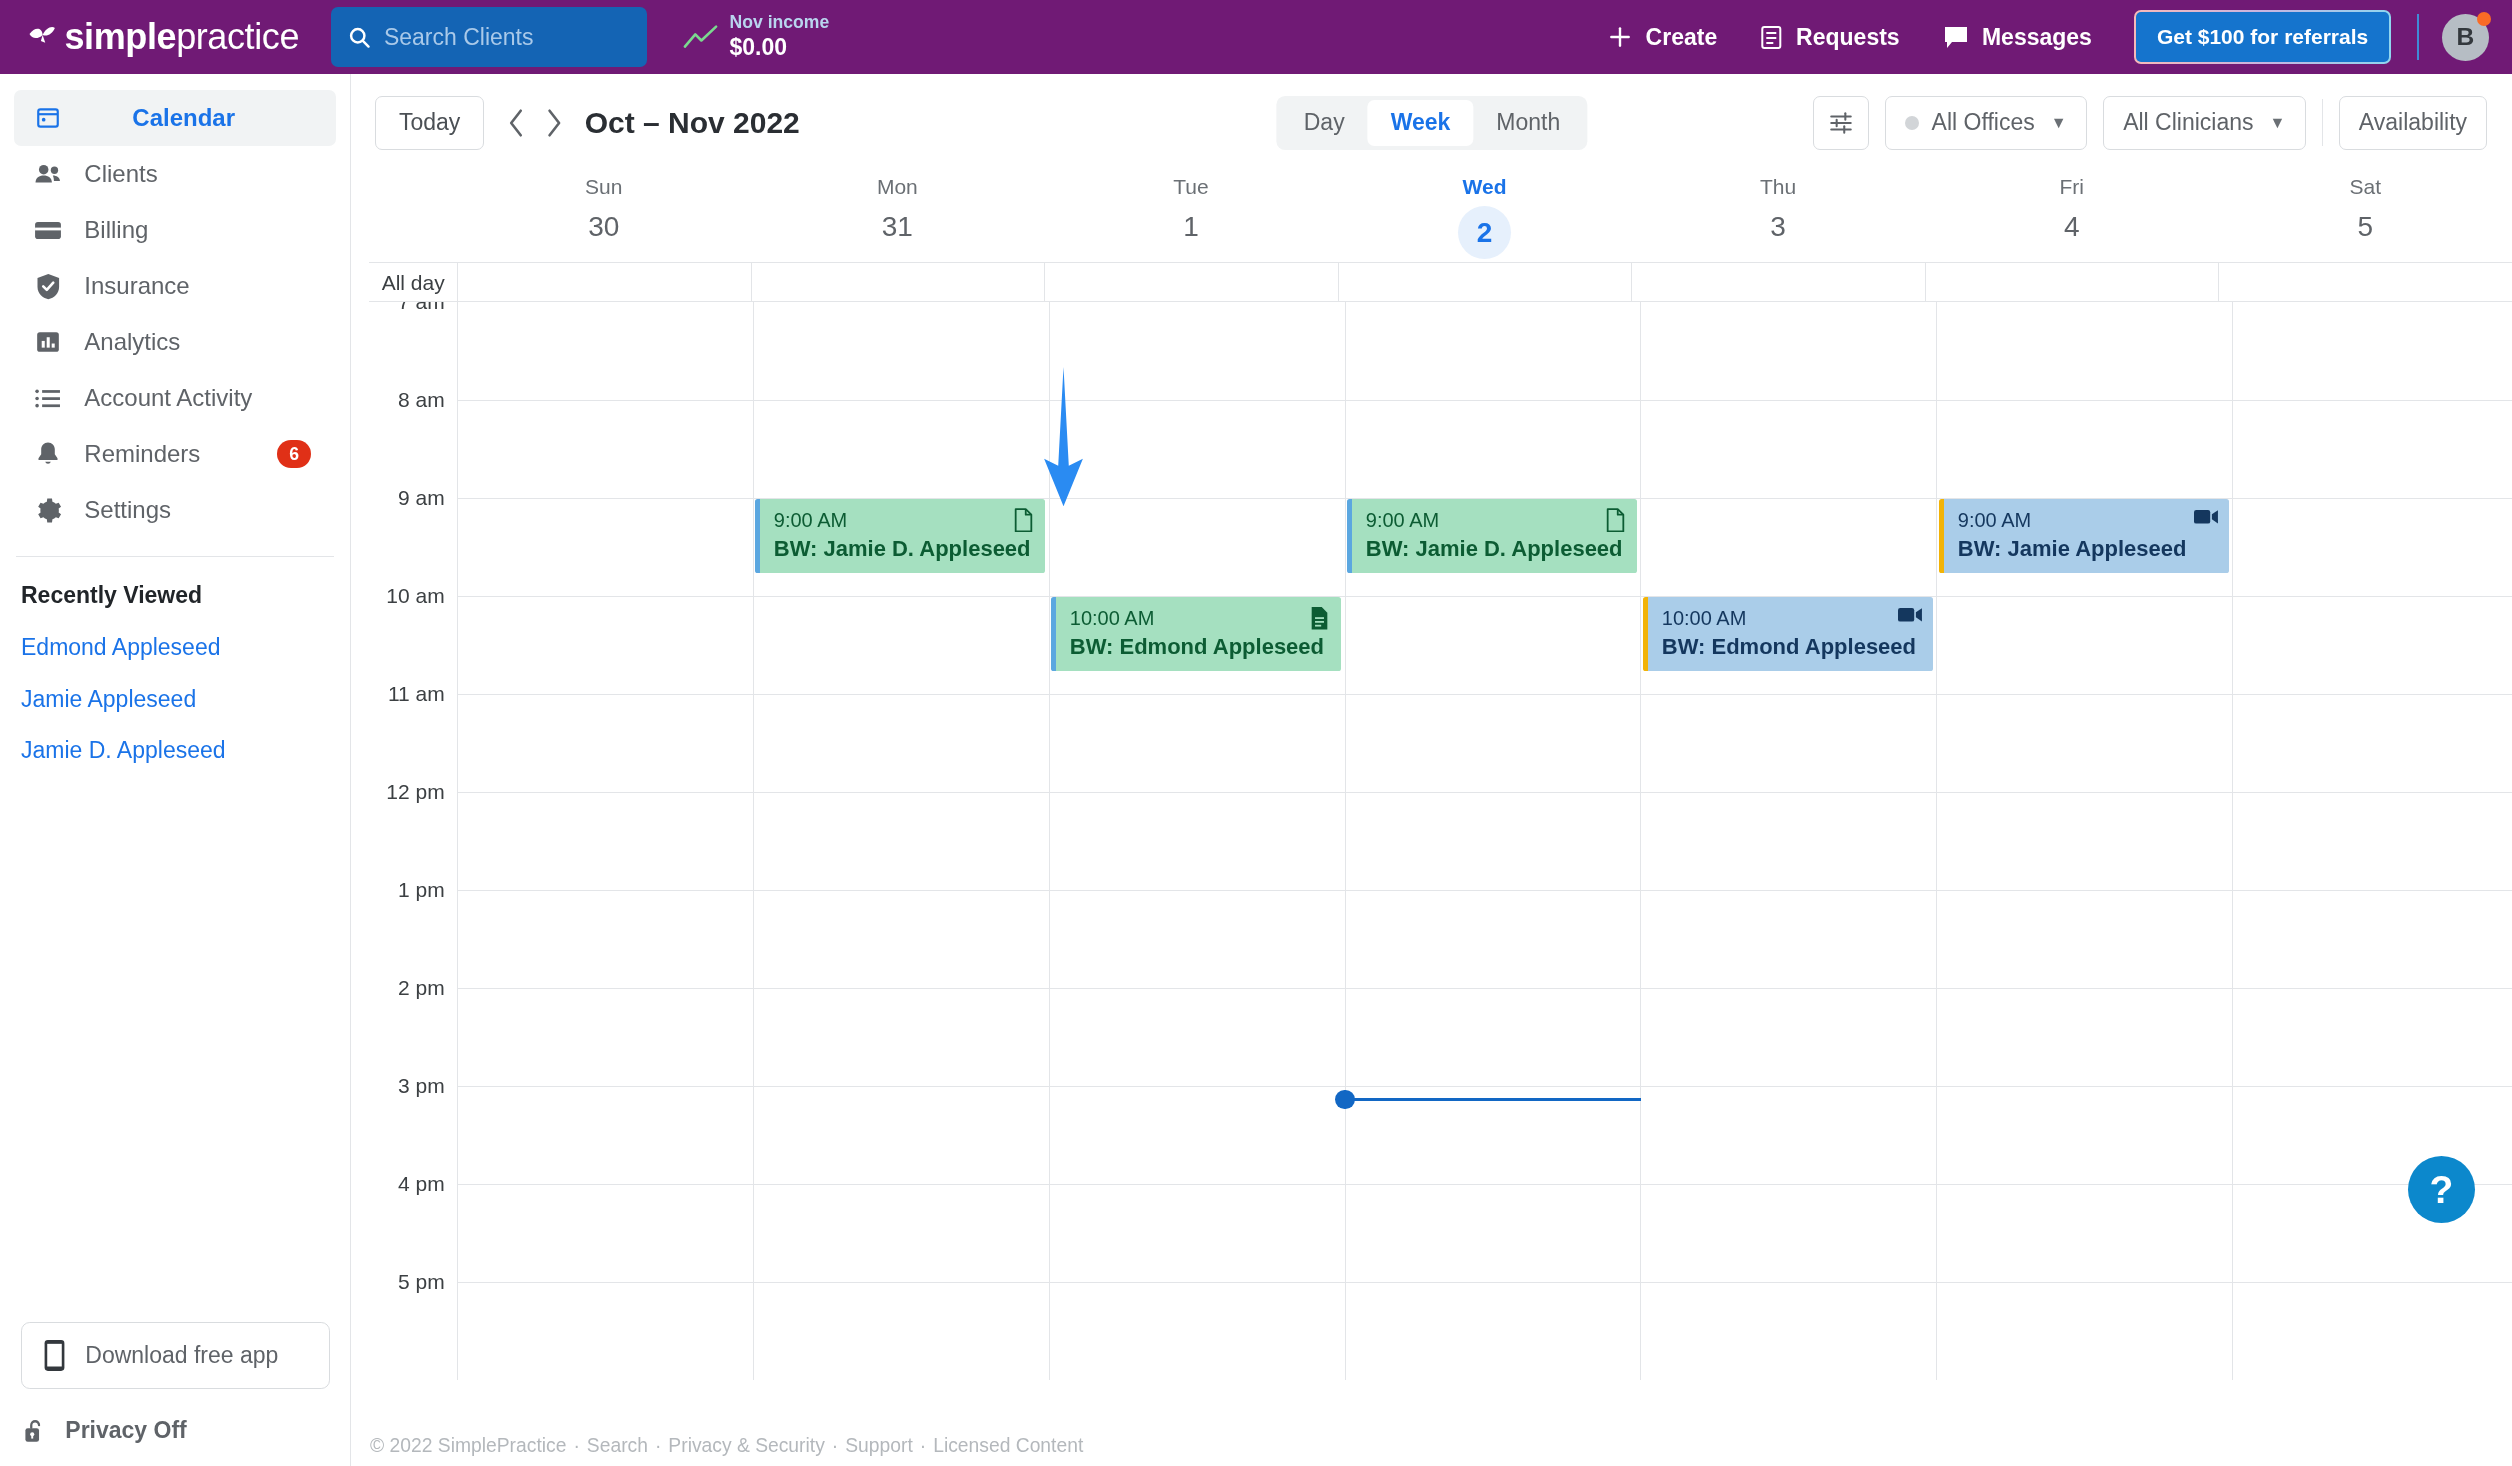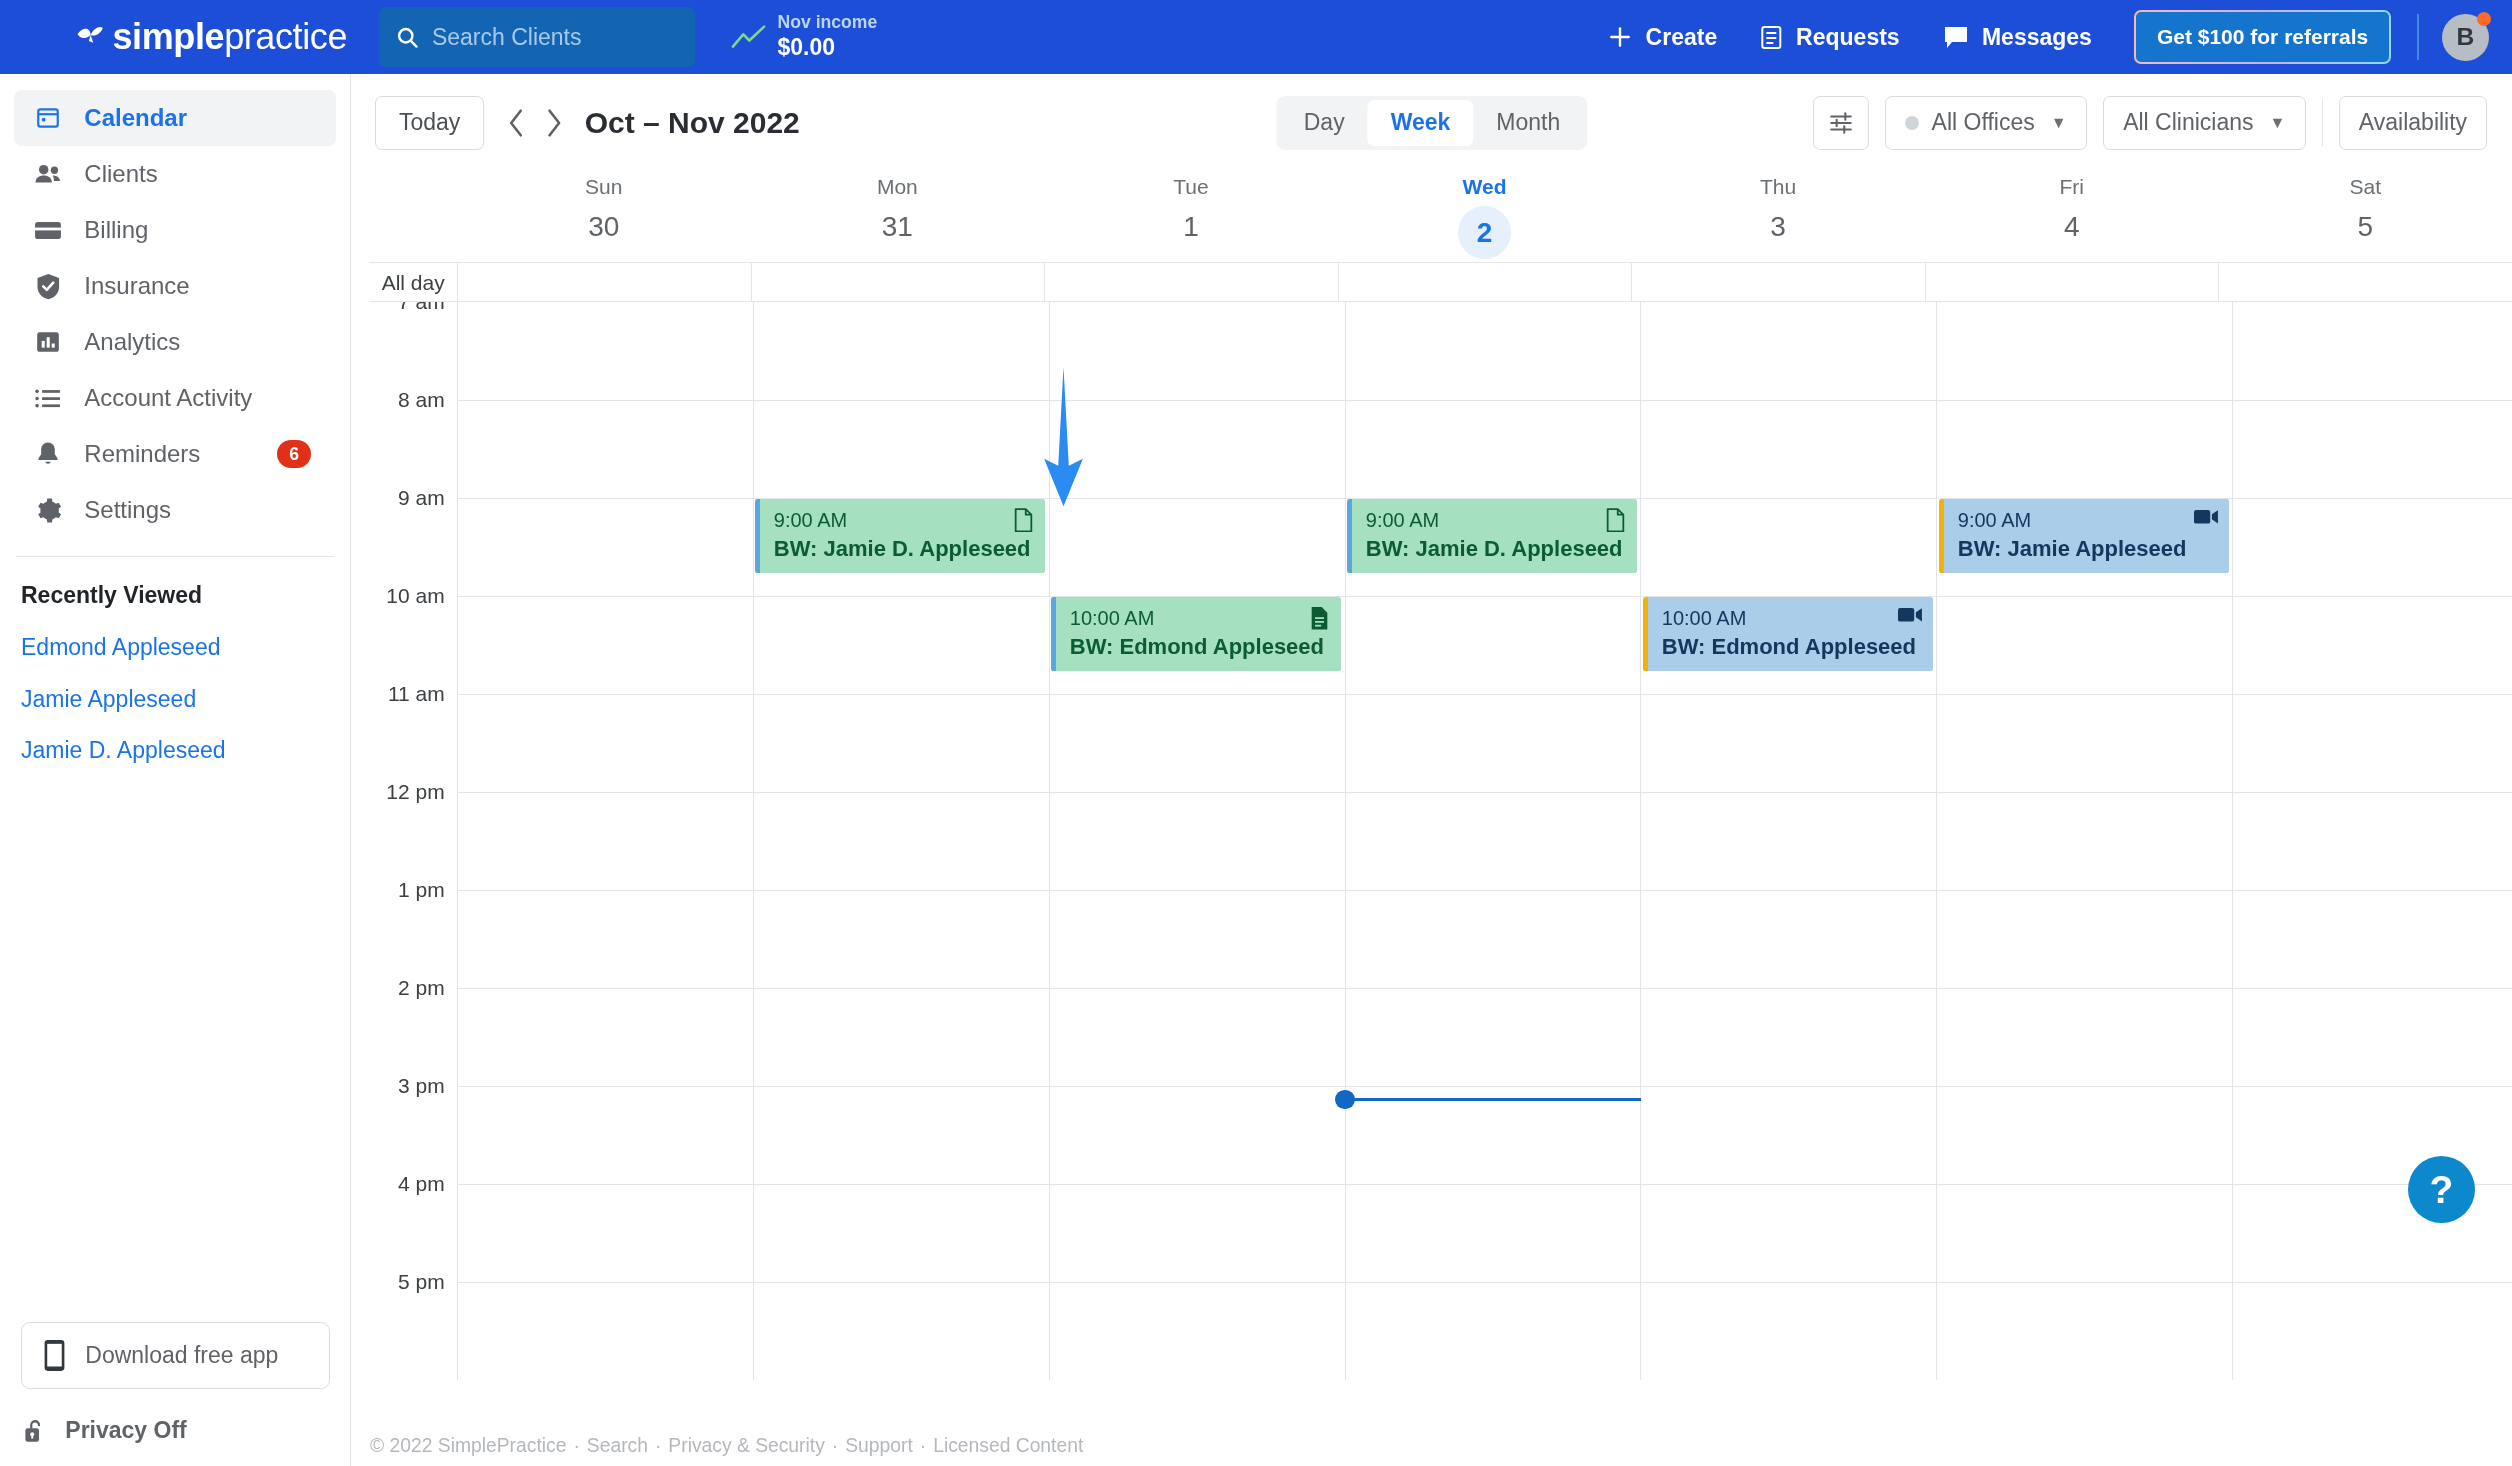--- a/index.html
+++ b/index.html
@@ -7,22 +7,22 @@
     width: 2512px; height: 1467px;
     font-family: "Liberation Sans", sans-serif;
     background: #ffffff;
     overflow: hidden;
   }
 
   
   .topbar {
     position: absolute; top: 0; left: 0;
     width: 2512px; height: 74px;
-    background: #1d4ed8;
-    display: flex; align-items: center; padding-left: 48px;
+    background: #701a75;
+    display: flex; align-items: center;
   }
   .logo { display: flex; align-items: center; margin-left: 26px; }
   .logo-mark { width: 35px; height: 35px; position: relative; margin-right: 3.5px; }
   .logo-text { font-size: 36px; color: #fff; letter-spacing: -0.4px; }
   .logo-text b { font-weight: 700; }
   .logo-text span { font-weight: 400; }
 
   .search-box {
     margin-left: 32px;
     width: 316px; height: 60px;
@@ -90,21 +90,21 @@
     border-right: 0.9px solid #e3e5e8;
   }
   .side-list { padding-top: 16px; }
   .side-item {
     display: flex; align-items: center;
     height: 56px; margin: 0 14px;
     padding-left: 19.3px; border-radius: 7px;
     color: #5f6368; font-size: 24px;
     cursor: pointer; position: relative;
   }
-  .side-item.active { background: #f1f3f4; color: #1a73e8; font-weight: 700; }
+  .side-item.active { background: #f1f3f4; color: #1a73e8; font-weight: 700; gap: 48px; }
   .side-item .ic { width: 30px; margin-right: 21px; display: flex; align-items: center; justify-content: center; }
   .badge {
     position: absolute; right: 24.6px;
     background: #e03017; color: #fff;
     font-size: 17.6px; font-weight: 700;
     border-radius: 17.6px; padding: 3.5px 12.3px;
   }
   .side-divider { height: 0.9px; background: #e3e5e8; margin: 17.6px 16px 0 16px; }
   .recent-title { font-size: 23px; font-weight: 700; color: #212529; margin: 26px 0 0 21px; }
   .recent-link {

